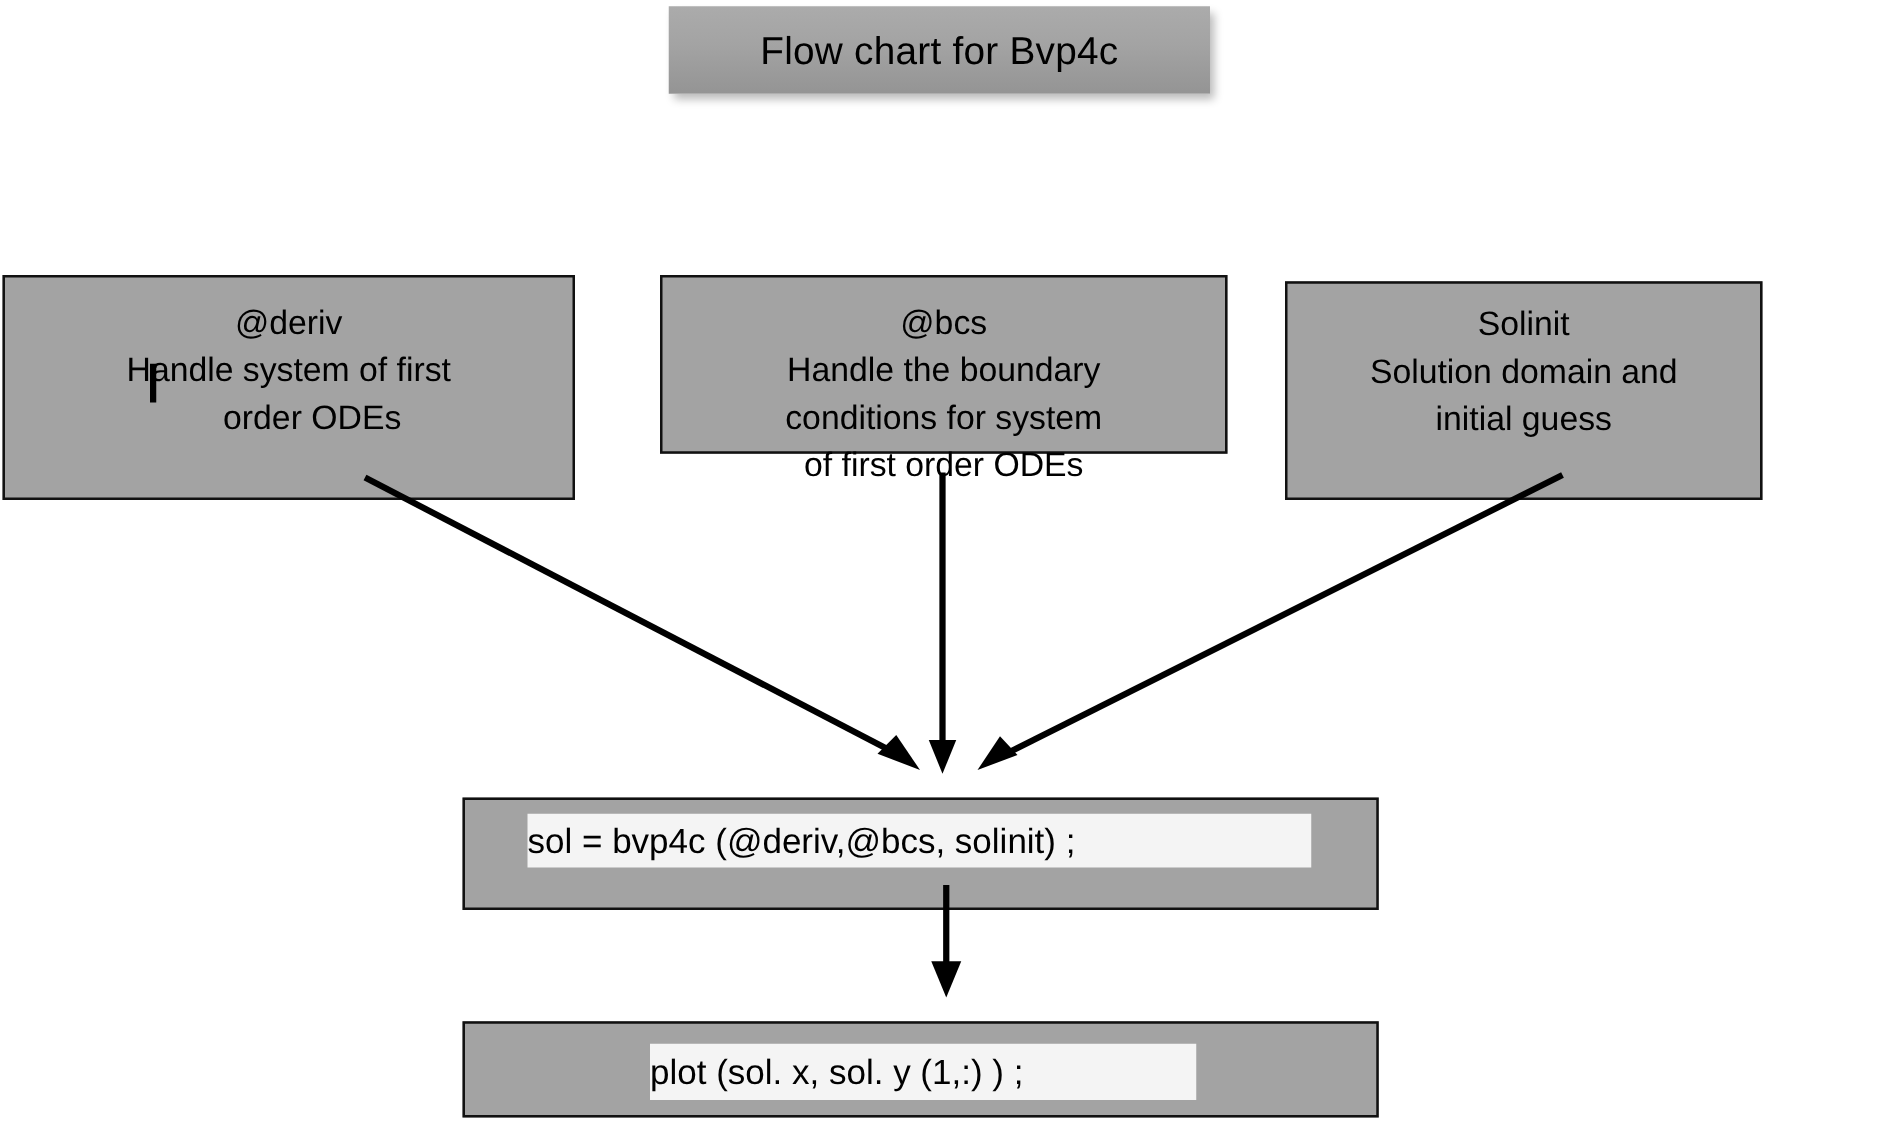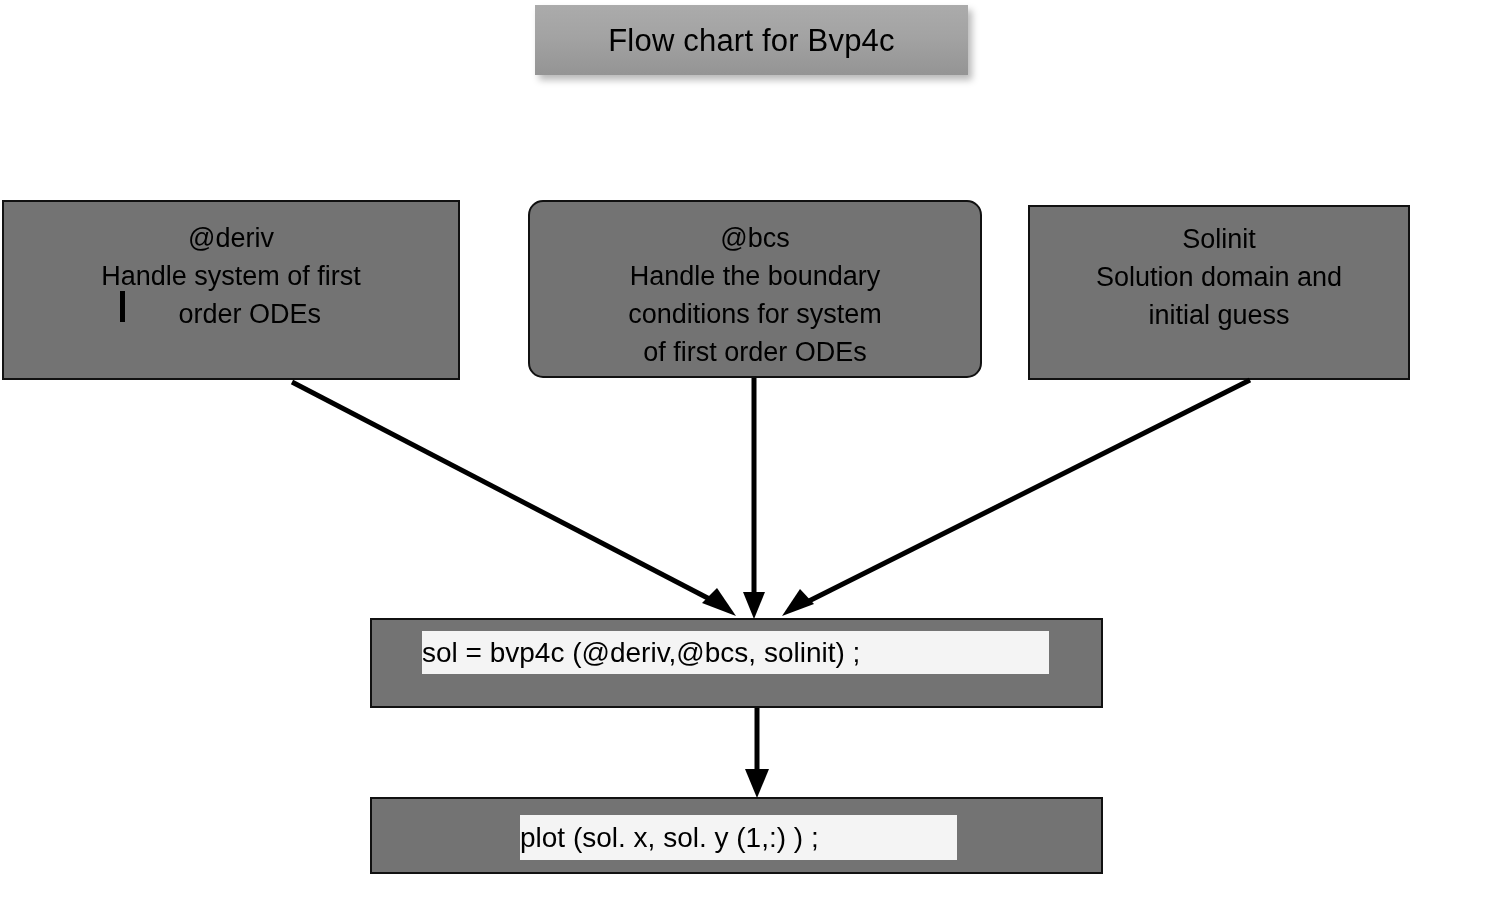--- a/index.html
+++ b/index.html
@@ -35,37 +35,38 @@
     font-size: 31px;
     line-height: 1;
     color: #000000;
     letter-spacing: 0.2px;
     white-space: nowrap;
   }
 
   
   .box {
     position: absolute;
-    background: #737373;
+    background: #a3a3a3;
     border: 2.5px solid #111111;
     box-sizing: border-box;
+    margin-top: 20px;
   }
   .box-text {
     position: absolute;
     left: 0;
     right: 0;
     text-align: center;
     font-size: 27px;
     line-height: 38px;
     white-space: pre;
   }
 
   
   #box-deriv  { left: 2px;    top: 200px; width: 458px; height: 180px; }
-  #box-bcs    { left: 528px;  top: 200px; width: 454px; height: 178px; border-radius: 15px; }
+  #box-bcs    { left: 528px;  top: 200px; width: 454px; height: 143px; }
   #box-solinit{ left: 1028px; top: 205px; width: 382px; height: 175px; }
 
   #box-deriv .box-text   { top: 17px; }
   #box-bcs .box-text     { top: 17px; }
   #box-solinit .box-text { top: 13px; }
 
   
   .cursor-bar {
     position: absolute;
     left: 120px;

